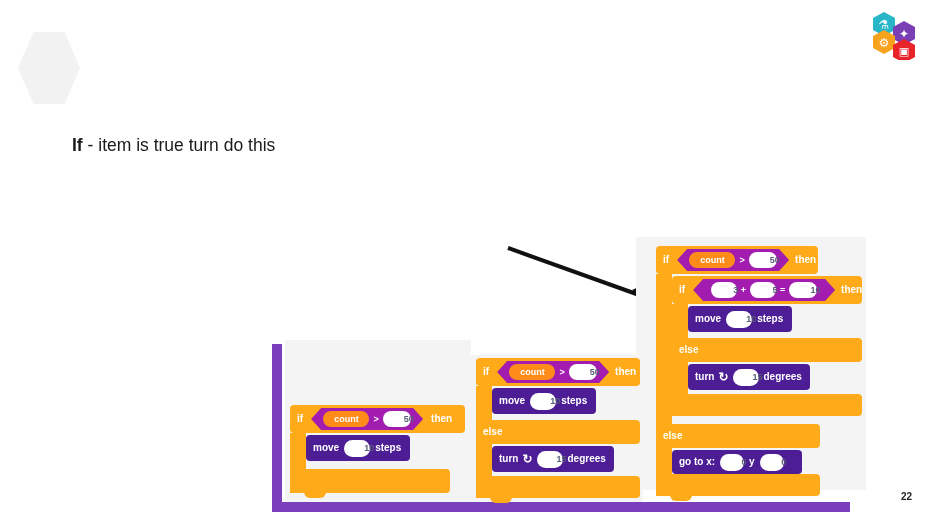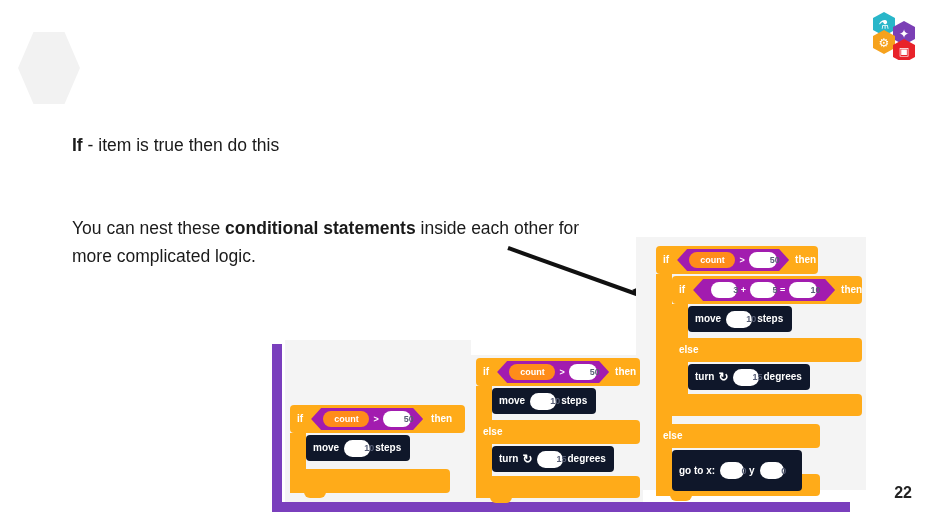--- a/index.html
+++ b/index.html
@@ -88,21 +88,21 @@
   }
   .panel-left   { left: 285px; top: 340px; width: 186px; height: 163px; }
   .panel-mid    { left: 471px; top: 355px; width: 172px; height: 148px; }
   .panel-right  { left: 636px; top: 237px; width: 230px; height: 253px; }
 
   
   .sb { position: absolute; }
 
   .c-block { position: absolute; }
   .orange { background: #ffab19; }
-  .blue { background: #0f172a; }
+  .blue { background: #4c1d95; }
 
   .row {
     position: absolute;
     display: flex;
     align-items: center;
     box-sizing: border-box;
   }
 
   .lbl {
     color: #ffffff;
@@ -139,21 +139,21 @@
     align-items: center;
     justify-content: center;
     clip-path: polygon(10px 0, calc(100% - 10px) 0, 100% 50%, calc(100% - 10px) 100%, 10px 100%, 0 50%);
     box-sizing: border-box;
   }
 
   .page-num {
     position: absolute;
     right: 20px;
     bottom: 22px;
-    font-size: 16px;
+    font-size: 10px;
     font-weight: 700;
     color: #222;
   }
 </style>
 </head>
 <body>
 
 <div id="slide">
 
   <div class="title-hex"></div>
@@ -169,27 +169,24 @@
         <polygon points="16,22 27,28 27,40 16,46 5,40 5,28" fill="#f6a21d"></polygon>
         <text x="16" y="39" font-size="12" text-anchor="middle" fill="#ffffff" font-family="&quot;DejaVu Sans&quot;, sans-serif">⚙</text>
         <polygon points="36,31 47,37 47,49 36,55 25,49 25,37" fill="#e8232a"></polygon>
         <text x="36" y="47" font-size="11" text-anchor="middle" fill="#ffffff" font-family="&quot;DejaVu Sans&quot;, sans-serif">▣</text>
       </g>
     </svg>
   </div>
 
   <div class="body-text blk-1">
     <div>
-      <b>If</b><span> - item is true then do this</span>
-    </div>
-  </div>
-
-  <div class="body-text blk-2">
-    <span>You can nest these </span><b>conditional statements</b><span> inside each other for more complicated logic.</span>
-  </div>
+      <b>If</b><span> - item is true turn do this</span>
+    </div>
+  </div>
+
 
   <svg class="arrow-svg" viewBox="0 0 175 80">
     <line x1="8" y1="8" x2="142" y2="56" stroke="#111111" stroke-width="4"></line>
     <polygon points="158,66 132,50 141,46 137,62" fill="#111111"></polygon>
     <polygon points="158,66 131,52 144,44" fill="#111111"></polygon>
   </svg>
 
   <div class="panel panel-left"></div>
   <div class="panel panel-mid"></div>
   <div class="panel panel-right"></div>
@@ -307,21 +304,21 @@
       <span class="lbl" style="font-size:10px;">turn</span>
       <span class="lbl" style="font-size:12px; margin:0 4px;">↻</span>
       <div class="oval" style="width:26px; height:17px; font-size:9px; margin-right:5px;">15</div>
       <span class="lbl" style="font-size:10px;">degrees</span>
     </div>
 
     <div class="row" style="left:7px; top:180px; height:20px;">
       <span class="lbl" style="font-size:10px;">else</span>
     </div>
 
-    <div class="row blue" style="left:16px; top:204px; width:130px; height:41px; border-radius:4px; padding-left:7px;">
+    <div class="row blue" style="left:16px; top:204px; width:130px; height:24px; border-radius:4px; padding-left:7px;">
       <span class="lbl" style="font-size:10px;">go to x:</span>
       <div class="oval" style="width:24px; height:17px; font-size:9px; margin:0 5px;">0</div>
       <span class="lbl" style="font-size:10px;">y</span>
       <div class="oval" style="width:24px; height:17px; font-size:9px; margin-left:5px;">0</div>
     </div>
   </div>
 
   <div class="page-num">22</div>
 
 </div>

